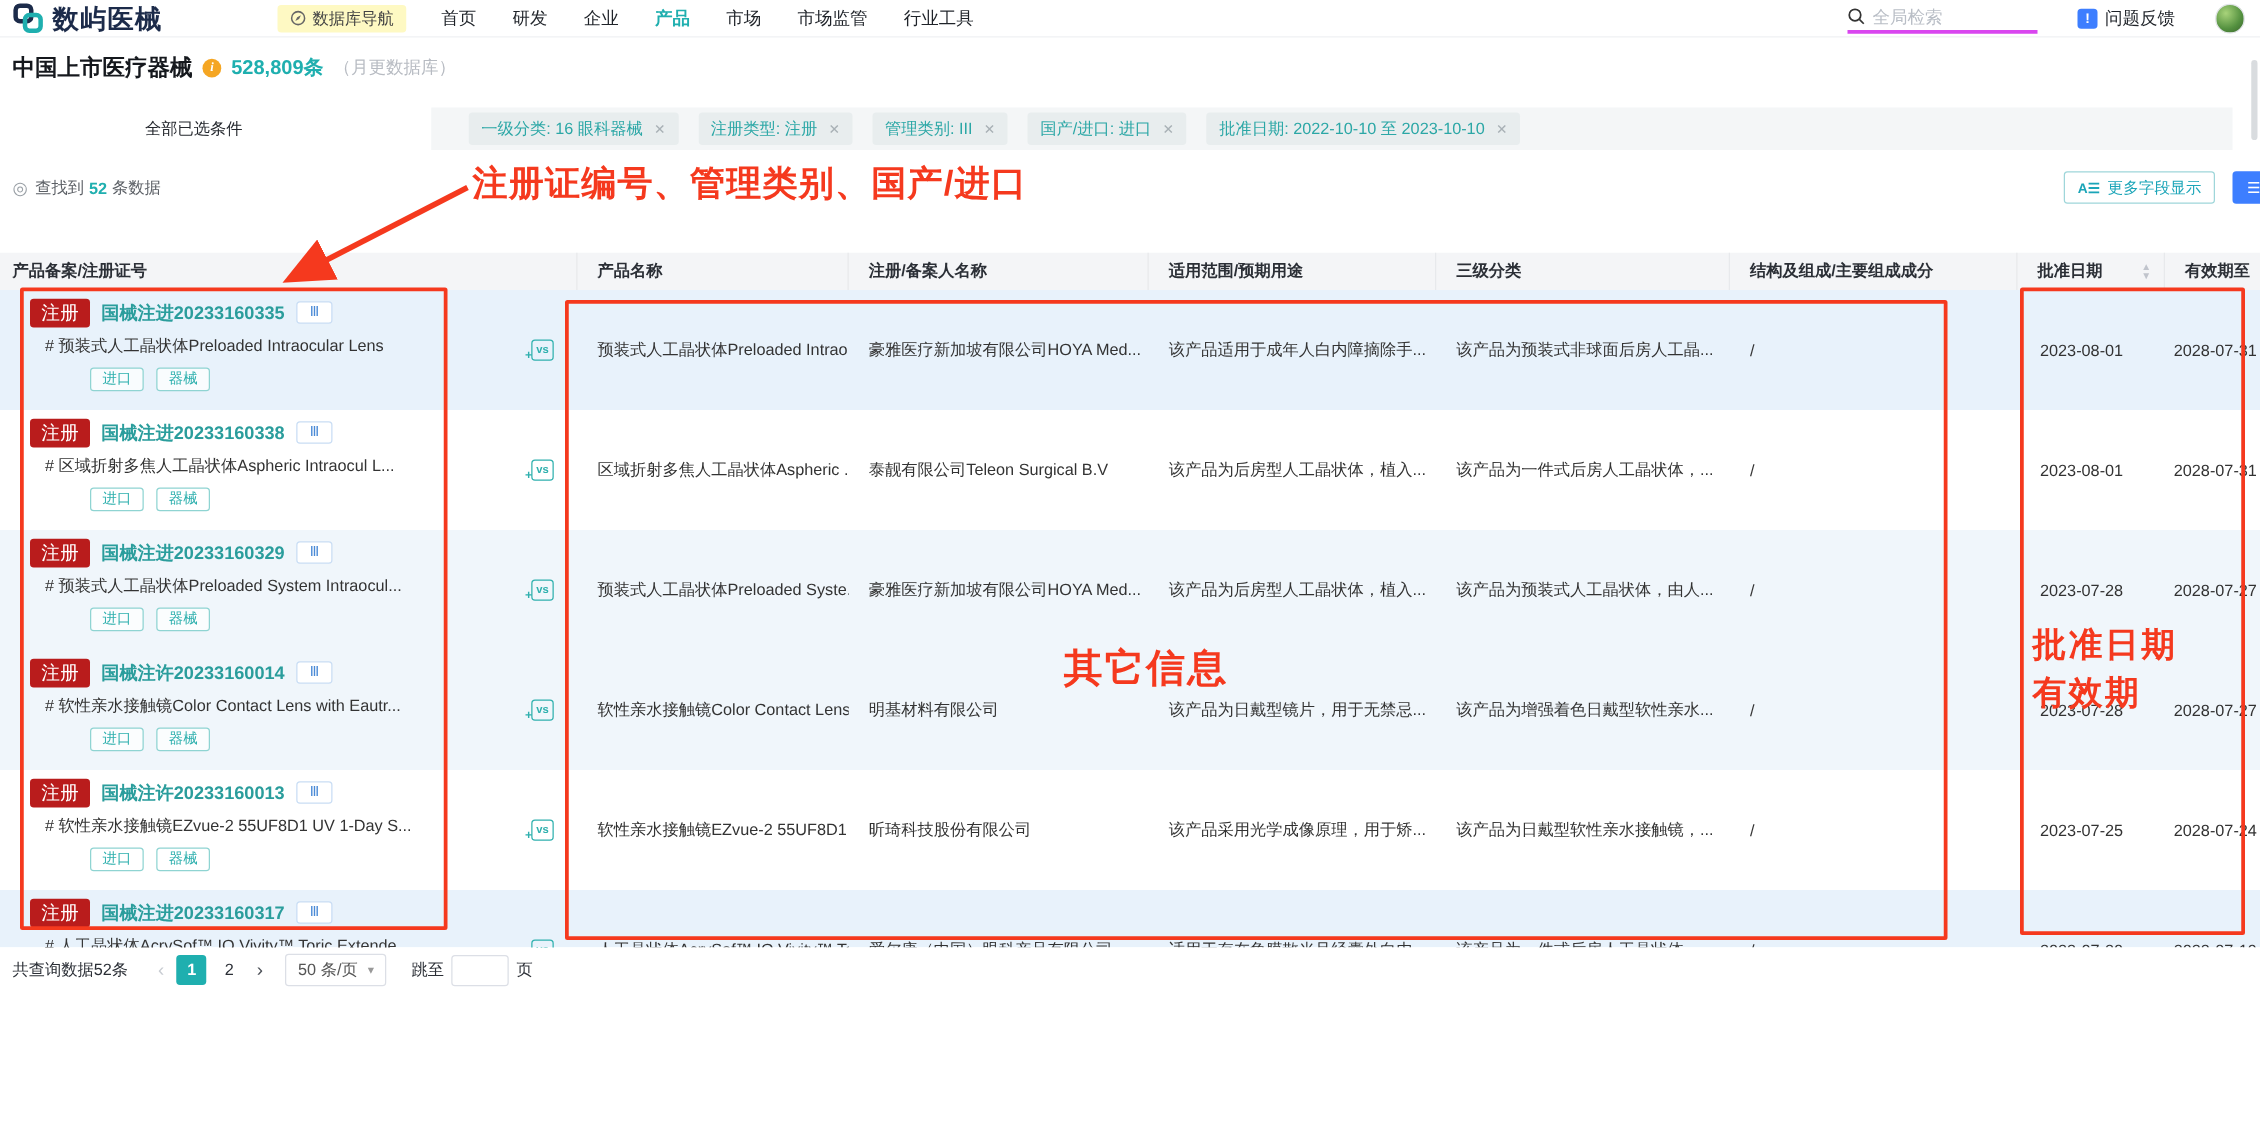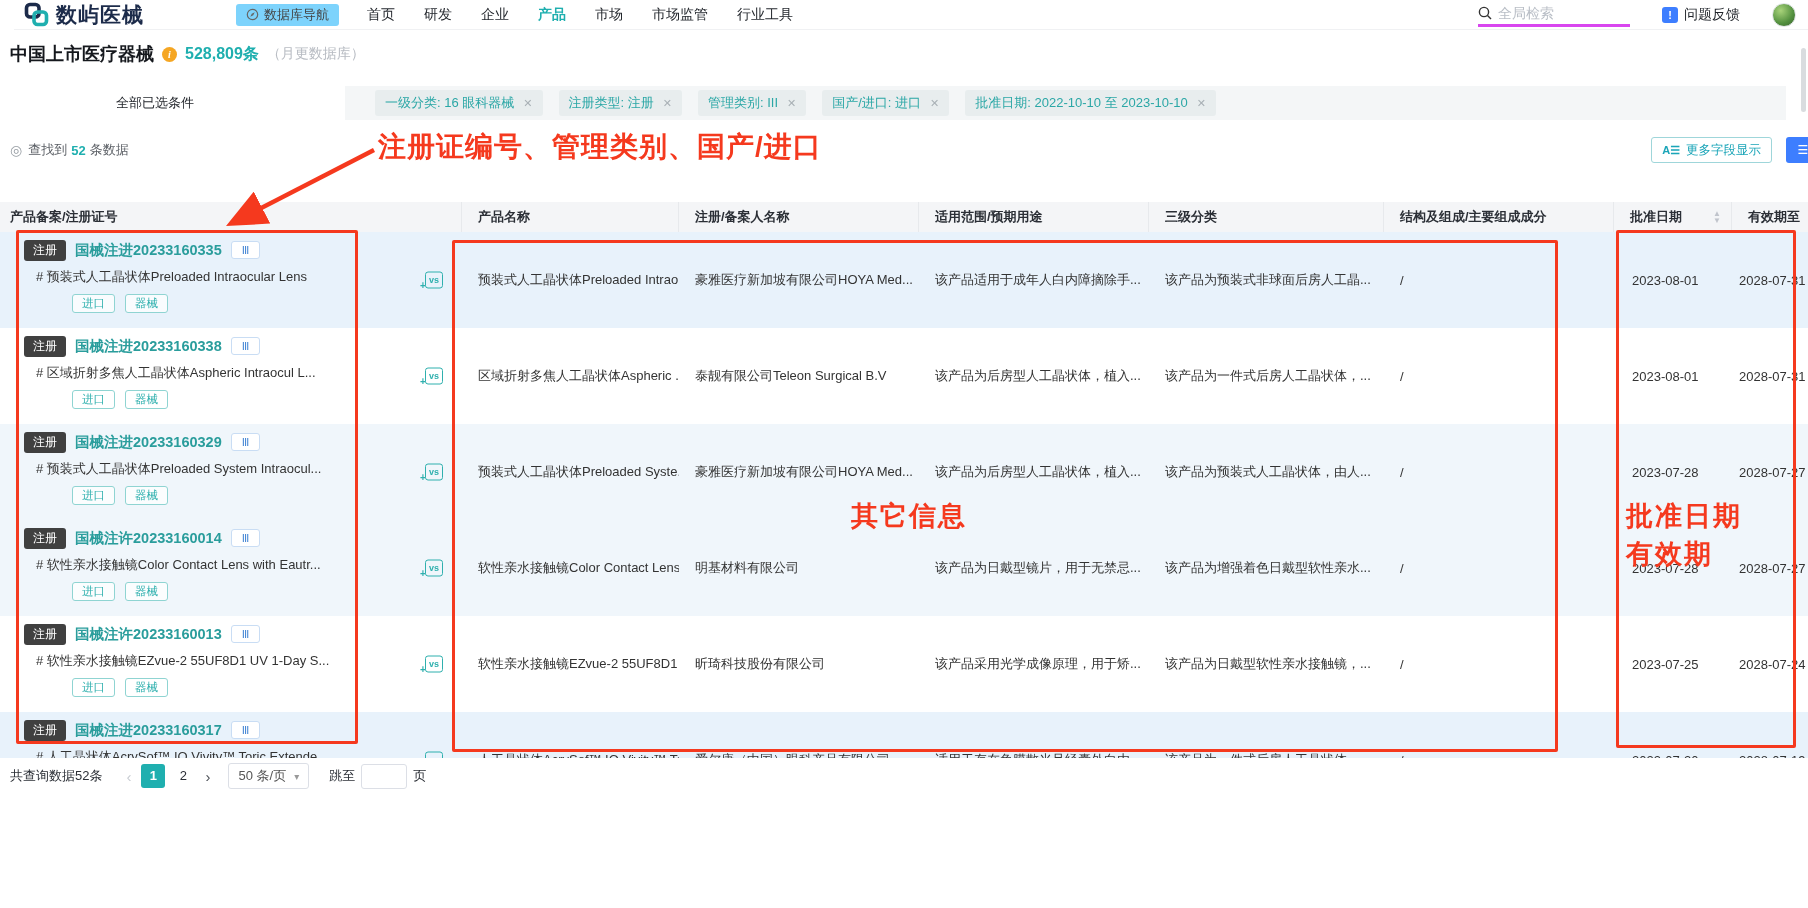--- a/index.html
+++ b/index.html
@@ -1,24 +1,24 @@
 <!DOCTYPE html>
 <html style="--teal: #1FAFAF; --red: #F5391E; --blue: #3D7EFF; --navy: #1C2B4A; --link: #2A9D9C;"><head>
 <meta charset="utf-8">
 <style>
   :root{ --teal:#1FAFAF; --red:#F5391E; --blue:#3D7EFF; --navy:#1C2B4A; --link:#2A9D9C; }
   *{box-sizing:border-box;margin:0;padding:0;}
   body{font-family:"Liberation Sans","DejaVu Sans",sans-serif;background:#fff;}
   .page{position:relative;width:1808px;height:908px;background:#fff;overflow:hidden;}
 
   
-  .topnav{display:flex;align-items:center;height:30px;padding:4px 10px;background:#fff;border-bottom:1px solid #f0f1f3;margin-left:14px;}
+  .topnav{display:flex;align-items:center;height:30px;padding:4px 10px;background:#fff;border-bottom:1px solid #f0f1f3;}
   .brand{display:flex;align-items:center;gap:7px;}
   .brand-name{font-size:21px;font-weight:800;color:var(--navy);letter-spacing:1px;}
-  .dbnav{display:flex;align-items:center;gap:5px;background:#7dd3fc;border-radius:3px;height:22px;padding:0 10px;margin-left:92px;font-size:13px;color:#444;cursor:pointer;}
+  .dbnav{display:flex;align-items:center;gap:5px;background:#fef9c3;border-radius:3px;height:22px;padding:0 10px;margin-left:92px;font-size:13px;color:#444;cursor:pointer;}
   .navitems{display:flex;align-items:center;gap:29px;margin-left:28px;}
   .navitem{font-size:14px;color:#1f2329;cursor:pointer;white-space:nowrap;}
   .navitem.active{color:var(--teal);font-weight:700;}
   .nav-right{margin-left:auto;display:flex;align-items:center;}
   .gsearch{display:flex;align-items:center;gap:6px;border-bottom:3px solid #d946ef;width:152px;height:24px;}
   .gsearch input{border:none;outline:none;font-size:14px;width:120px;color:#333;background:transparent;}
   .gsearch input::placeholder{color:#b9bec6;}
   .feedback{display:flex;align-items:center;gap:6px;margin-left:32px;font-size:14px;color:#1f2329;cursor:pointer;}
   .fb-ico{width:16px;height:16px;background:var(--blue);border-radius:3px;color:#fff;font-size:11px;font-weight:700;display:flex;align-items:center;justify-content:center;}
   .avatar{width:24px;height:24px;border-radius:50%;margin-left:32px;margin-right:2px;background:radial-gradient(circle at 35% 30%,#a8d37a,#53903f 60%,#39622c);border:1px solid #e2e5e8;cursor:pointer;}
@@ -56,21 +56,21 @@
   .th:first-child{padding-left:10px;}
   .th.with-sort{display:flex;align-items:center;justify-content:space-between;padding-right:10px;line-height:normal;}
   .sorter{display:flex;flex-direction:column;color:#c0c4cc;font-size:8px;line-height:7px;cursor:pointer;}
   .tbody{height:526px;overflow:hidden;width:1902px;}
   .trow{height:96px;align-items:center;cursor:pointer;}
   .tb{background:#e8f2fb;} .tw{background:#fff;} .tl{background:#f0f6fb;}
   .cell{font-size:13px;color:#333;padding-left:16px;white-space:nowrap;overflow:hidden;}
   .c7{padding-left:18px;} .c8{padding-left:7px;}
   .c1{position:relative;height:100%;padding:8px 0 0 24px;overflow:visible;}
   .l1{display:flex;align-items:center;gap:9px;height:20px;}
-  .badge-reg{background:#404040;color:#fff;font-size:12px;padding:2px 9px;border-radius:3px;white-space:nowrap;}
+  .badge-reg{background:#b91c1c;color:#fff;font-size:15px;padding:2px 9px;border-radius:3px;white-space:nowrap;}
   .reg-link{color:var(--link);font-weight:700;font-size:14.5px;text-decoration:none;white-space:nowrap;cursor:pointer;}
   .badge-class{border:1px solid #c9ddf4;color:#4A8AD6;background:#fff;font-size:11px;height:18px;line-height:16px;padding:0 10px;border-radius:3px;cursor:pointer;}
   .l2{margin:8px 0 0 12px;font-size:13px;color:#333;max-width:316px;overflow:hidden;white-space:nowrap;}
   .l3{margin:8px 0 0 48px;display:flex;gap:10px;}
   .tag{border:1px solid #8fd4d2;color:#2FB0AE;background:rgba(255,255,255,.75);font-size:11.5px;height:19px;line-height:17px;padding:0 9px;border-radius:3px;text-align:right;}
   .vs{position:absolute;right:19px;top:50%;transform:translateY(-50%);width:18px;height:17px;border:1.4px solid #2FB0AE;border-radius:3px;color:#2FB0AE;font-size:9px;font-weight:700;text-align:center;line-height:14px;cursor:pointer;}
   .vs i{position:absolute;left:-6px;bottom:-5px;font-style:normal;font-size:10px;font-weight:700;}
 
   
   .pager{display:flex;align-items:center;height:36px;padding-left:10px;gap:6px;font-size:13px;color:#2b2f36;background:#fff;}
@@ -84,21 +84,21 @@
   .jumpto{margin-left:14px;white-space:nowrap;font-family:Liberation Serif, serif;}
   .jump-input{width:46px;height:25px;border:1px solid #dcdfe6;border-radius:3px;outline:none;text-align:center;font-size:13px;}
 
   
   .anno-rect{position:absolute;border:3px solid var(--red);border-radius:2px;z-index:15;pointer-events:none;}
   .rect-a{left:16px;top:230px;width:342px;height:514px;}
   .rect-b{left:452px;top:240px;width:1106px;height:512px;}
   .rect-c{left:1616px;top:230px;width:180px;height:518px;}
   .anno-text{position:absolute;color:var(--red);font-weight:700;z-index:20;white-space:nowrap;pointer-events:none;}
   .t-top{left:378px;top:128px;font-size:28px;letter-spacing:1px;}
-  .t-mid{left:851px;top:498px;font-size:27px;letter-spacing:2px;}
+  .t-mid{left:851px;top:514px;font-size:31px;letter-spacing:2px;}
   .t-r1{left:1626px;top:498px;font-size:27px;letter-spacing:2px;}
   .t-r2{left:1626px;top:536px;font-size:27px;letter-spacing:2px;}
   .anno-arrow{position:absolute;left:0;top:0;z-index:20;color:var(--red);pointer-events:none;}
 </style>
 </head>
 <body>
 
 <div class="page">
 
   <header class="topnav">

